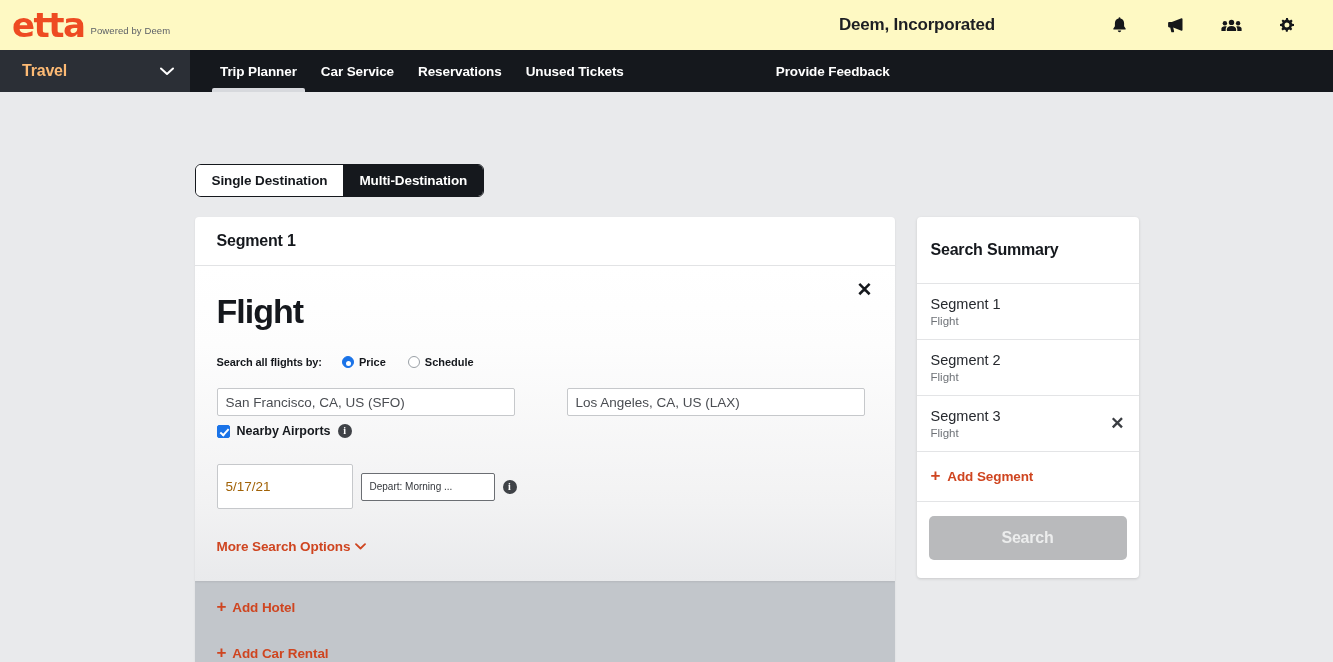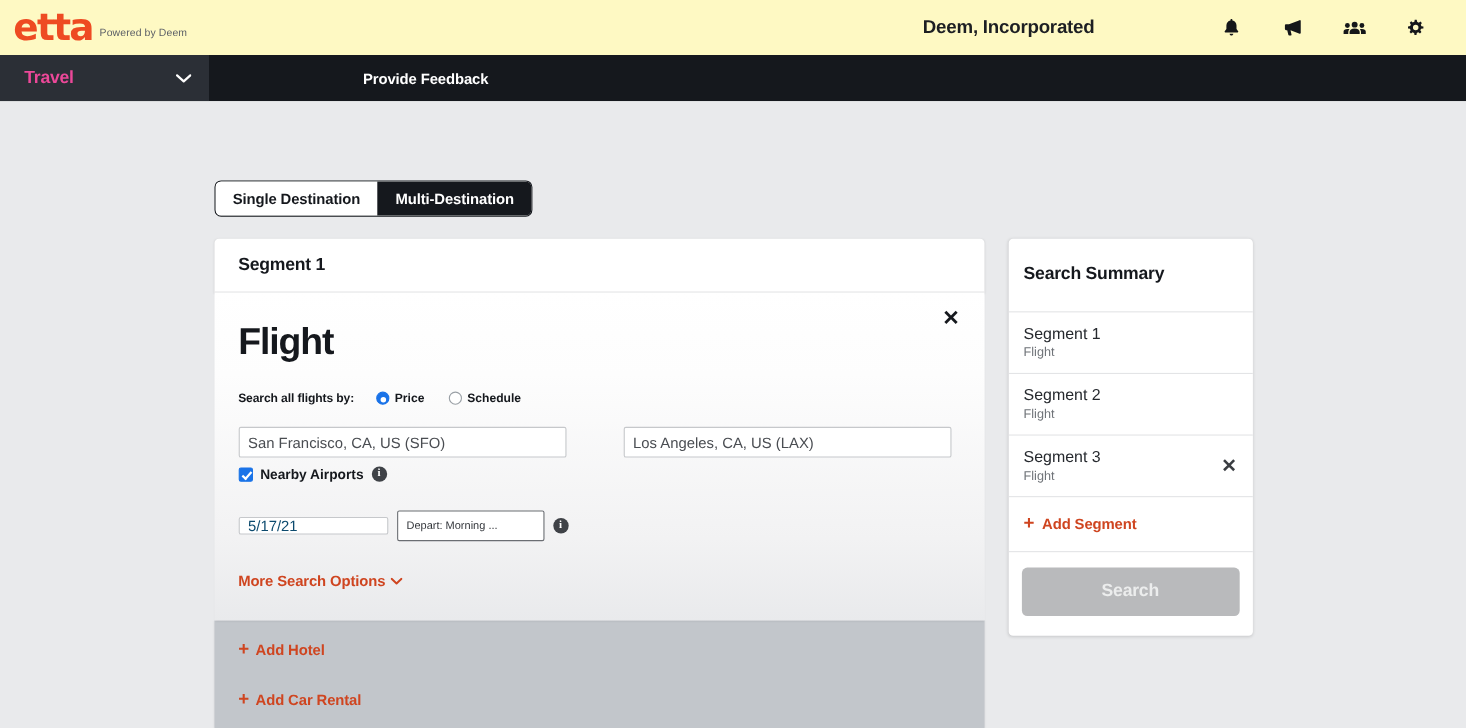--- a/index.html
+++ b/index.html
@@ -70,21 +70,21 @@
   }
   .travel-dd {
     width: 190px;
     background: #2b2f36;
     display: flex;
     align-items: center;
     padding: 0 16px 0 22px;
     cursor: pointer;
   }
   .travel-dd .label {
-    color: #ec4899;
+    color: #fdba74;
     font-size: 16px;
     font-weight: 600;
     letter-spacing: -.2px;
   }
   .travel-dd .chev { margin-left: auto; color: #ffffff; display:block; }
   .nav-links {
     display: flex;
     align-items: stretch;
     padding-left: 18px;
   }
@@ -289,27 +289,27 @@
     line-height: 1;
   }
 
   .date-row {
     display: flex;
     align-items: center;
     gap: 8px;
     margin-bottom: 28px;
   }
   .date-input {
-    width: 136px; height: 16px;
+    width: 136px; height: 45px;
     border: 1px solid #c6c8cb;
     border-radius: 2px;
     background: #ffffff;
     padding: 0 8px;
     font-size: 13.5px;
-    color: #0c4a6e;
+    color: #a16207;
     font-family: "Liberation Sans", sans-serif;
     outline: none;
   }
   .time-select {
     width: 134px; height: 28px;
     border: 1px solid #6b6e73;
     border-radius: 2px;
     background: #ffffff;
     padding: 0 8px;
     font-size: 10px;
@@ -467,20 +467,34 @@
     </div>
   </div>
 </div>
 
 <div class="navbar">
   <div class="travel-dd">
     <span class="label">Travel</span>
     <svg class="chev" width="14" height="9" viewBox="0 0 14 9">
       <path d="M1 1.5 7 7l6-5.5" fill="none" stroke="currentColor" stroke-width="2" stroke-linecap="round" stroke-linejoin="round"></path>
     </svg>
+  </div>
+  <div class="nav-links">
+    <div class="nav-link active">
+      <span>Trip Planner</span>
+    </div>
+    <div class="nav-link">
+      <span>Car Service</span>
+    </div>
+    <div class="nav-link">
+      <span>Reservations</span>
+    </div>
+    <div class="nav-link">
+      <span>Unused Tickets</span>
+    </div>
   </div>
   <div class="feedback-link">
     <span>Provide Feedback</span>
   </div>
 </div>
 
 <div class="page">
   <div class="content">
 
     <div class="segmented">

